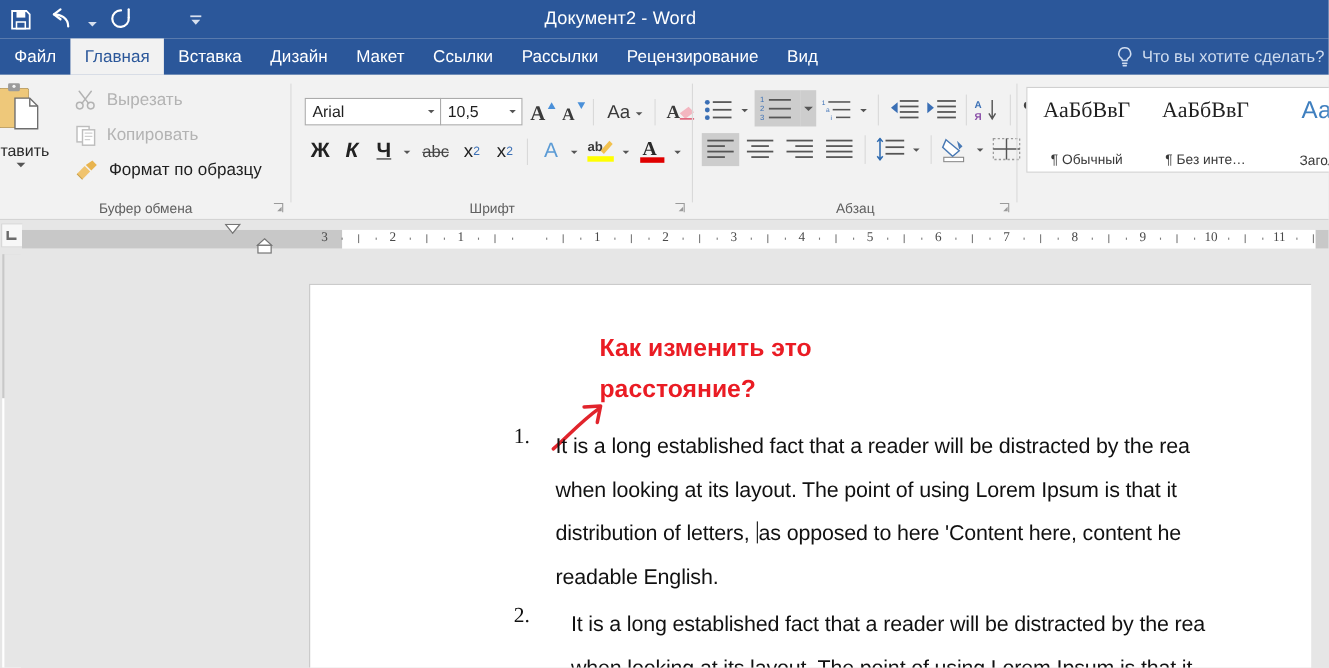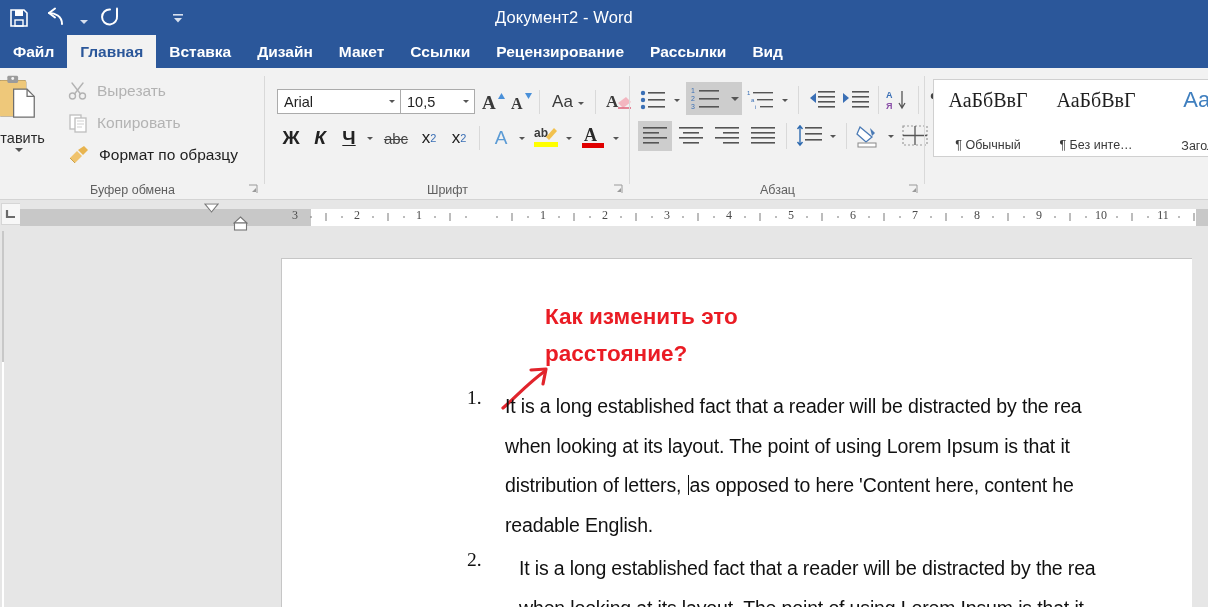--- a/index.html
+++ b/index.html
@@ -37,21 +37,21 @@
   }
 
   
   .tabstrip {
     position: absolute; left: 0; top: 35px; width: 1208px; height: 33px;
     background: #2b579a;
   }
   .tabs { display: flex; align-items: stretch; height: 33px; }
   .tab {
     padding: 0 13px; display: flex; align-items: center;
-    color: #ffffff; font-size: 15.5px; height: 33px; white-space: nowrap; font-weight: bold;
+    color: #ffffff; font-size: 15.5px; height: 33px; white-space: nowrap;
   }
   .tab.active { background: #f2f2f2; color: #2b579a; }
   .tellme {
     position: absolute; right: 0; top: 0; height: 33px;
     display: flex; align-items: center; gap: 7px; padding-right: 4px;
     color: #cfdcef; font-size: 15px; white-space: nowrap;
   }
   .bulb { width: 17px; height: 20px; display:block; }
 
   
@@ -231,23 +231,30 @@
   </div>
 
   <div class="tabstrip">
     <div class="tabs">
       <div class="tab">Файл</div>
       <div class="tab active">Главная</div>
       <div class="tab">Вставка</div>
       <div class="tab">Дизайн</div>
       <div class="tab">Макет</div>
       <div class="tab">Ссылки</div>
+      <div class="tab">Рассылки</div>
       <div class="tab">Рецензирование</div>
-      <div class="tab">Рассылки</div>
       <div class="tab">Вид</div>
+    </div>
+    <div class="tellme">
+      <svg class="bulb" viewBox="0 0 17 20">
+        <path d="M8.5 1.4 a5.3 5.3 0 0 1 3.3 9.5 c-.8.7-1.1 1.3-1.2 2.1 h-4.2 c-.1-.8-.4-1.4-1.2-2.1 A5.3 5.3 0 0 1 8.5 1.4 z" fill="none" stroke="#cfdcef" stroke-width="1.4"></path>
+        <path d="M6.6 15.6 h3.8 M7.1 17.7 h2.8" stroke="#cfdcef" stroke-width="1.4" stroke-linecap="round"></path>
+      </svg>
+      <span>Что вы хотите сделать?</span>
     </div>
   </div>
 
   <div class="ribbon">
 
     <div class="grp" style="left:0; width:265px;">
       <div class="paste-btn">
         <svg width="52" height="58" viewBox="0 0 52 58">
           <rect x="4" y="7" width="30" height="40" rx="2" fill="#eec островный"></rect>
           <rect x="4" y="7" width="30" height="40" rx="2" fill="#eec87a"></rect>

